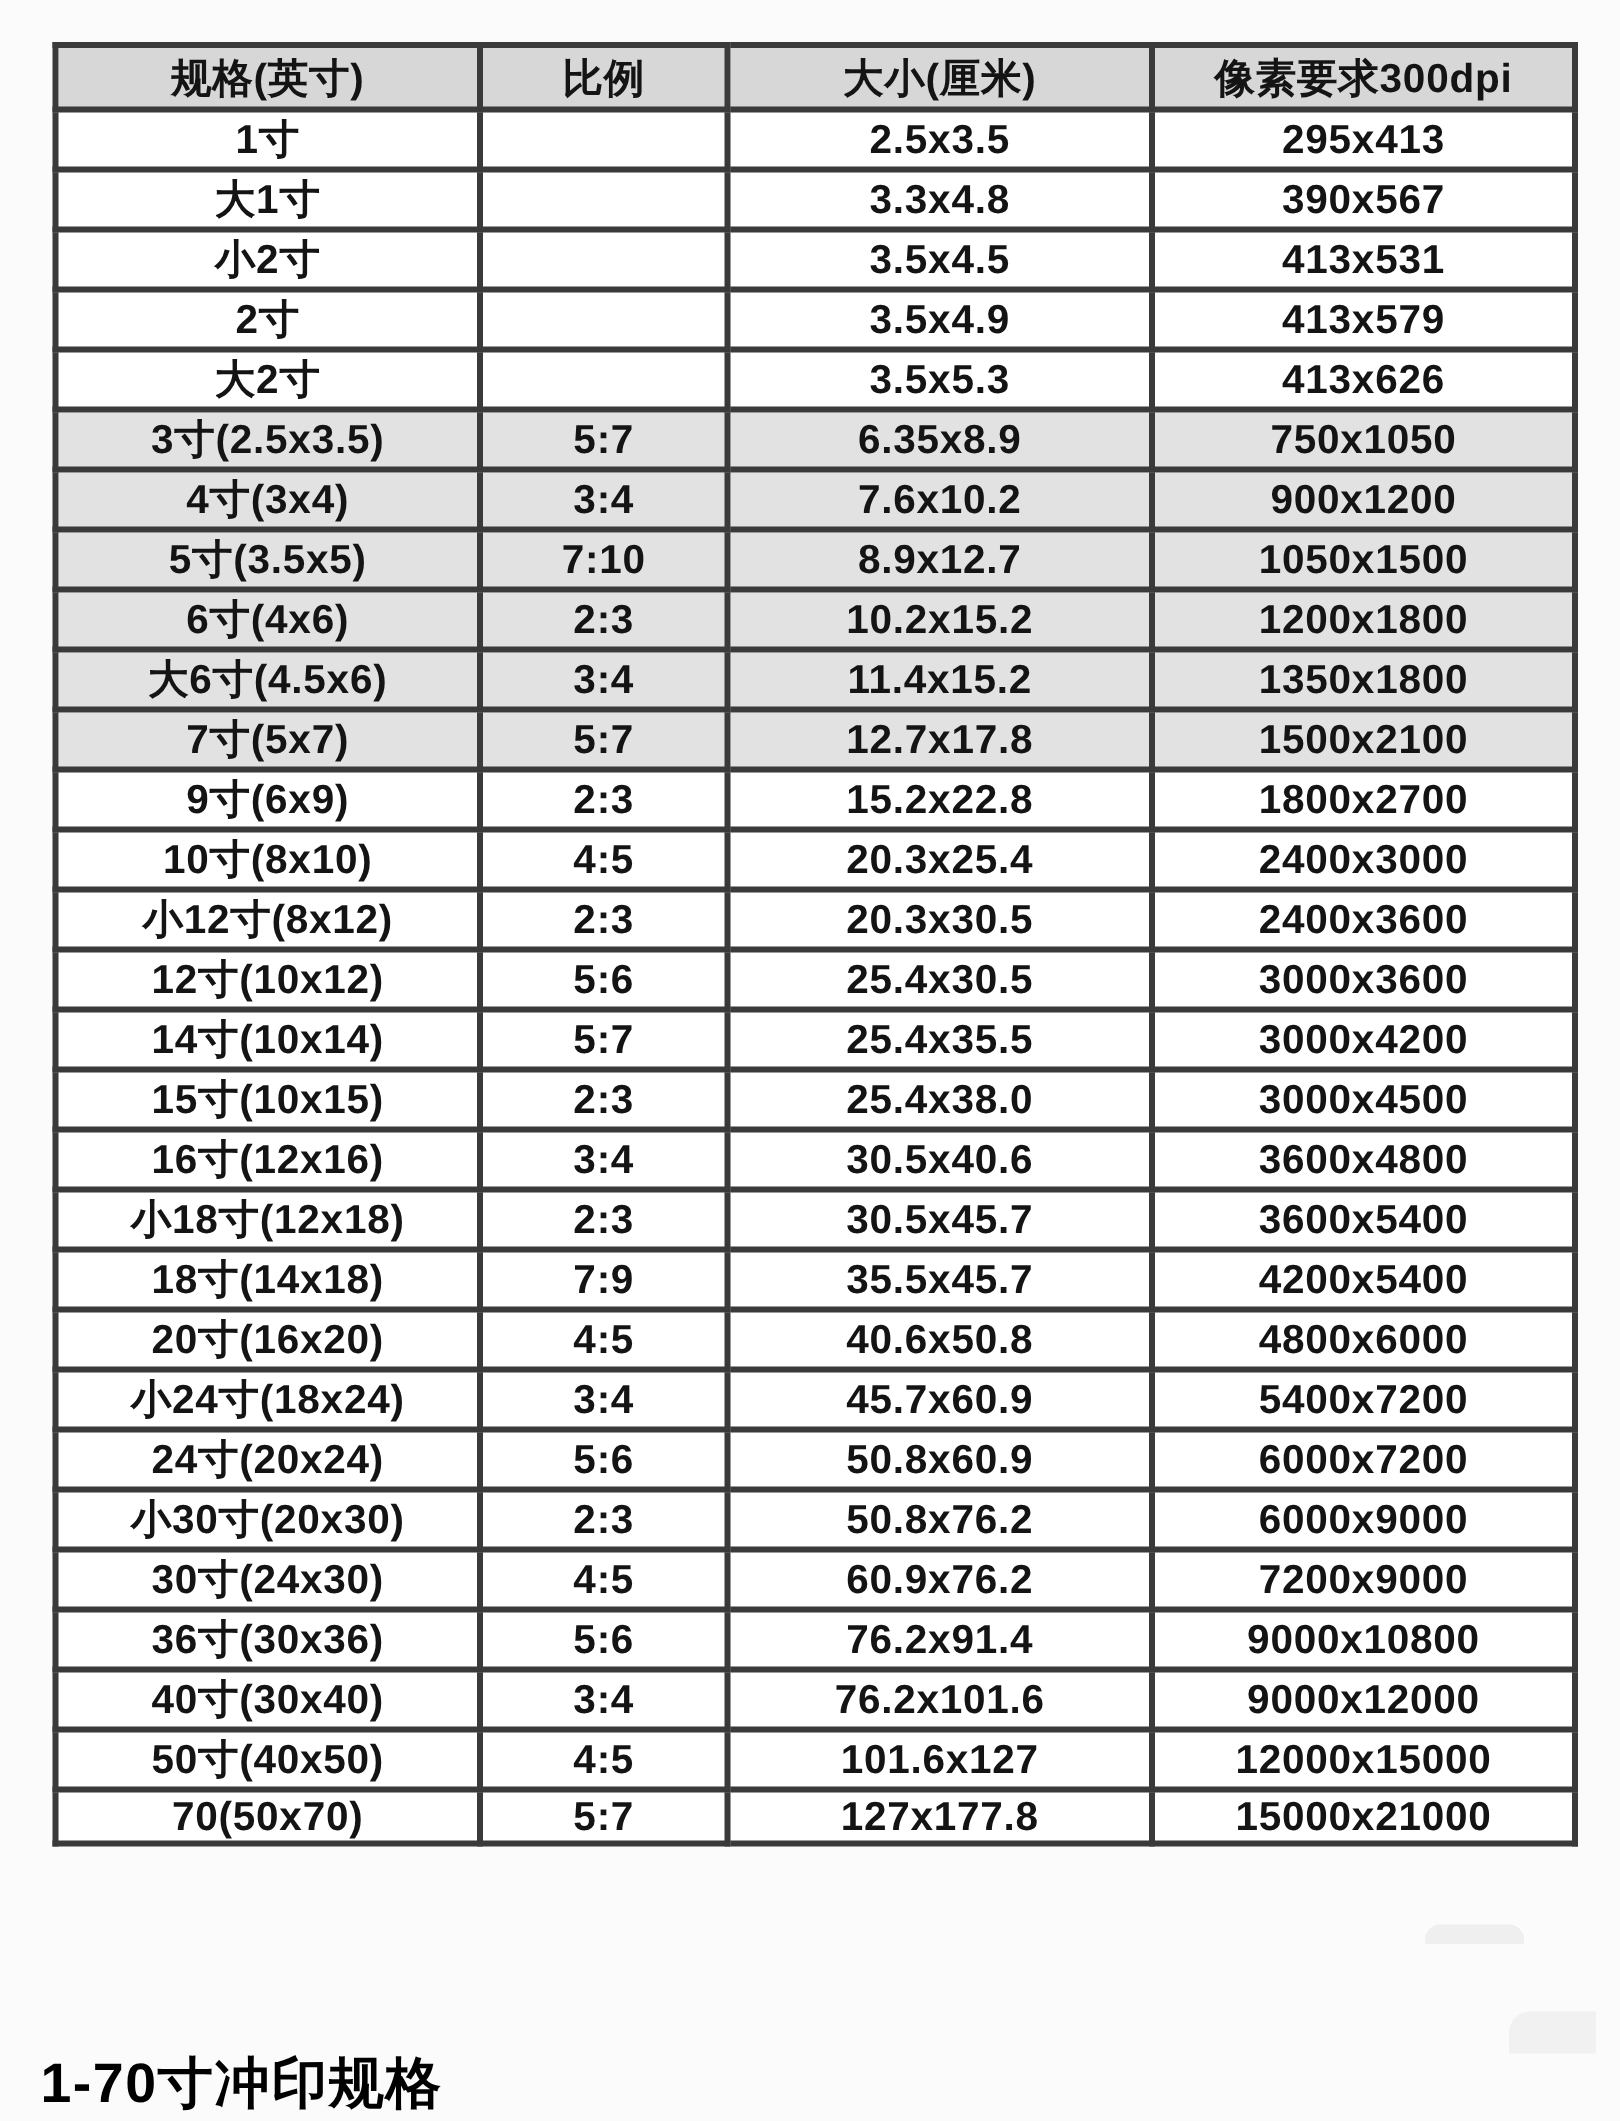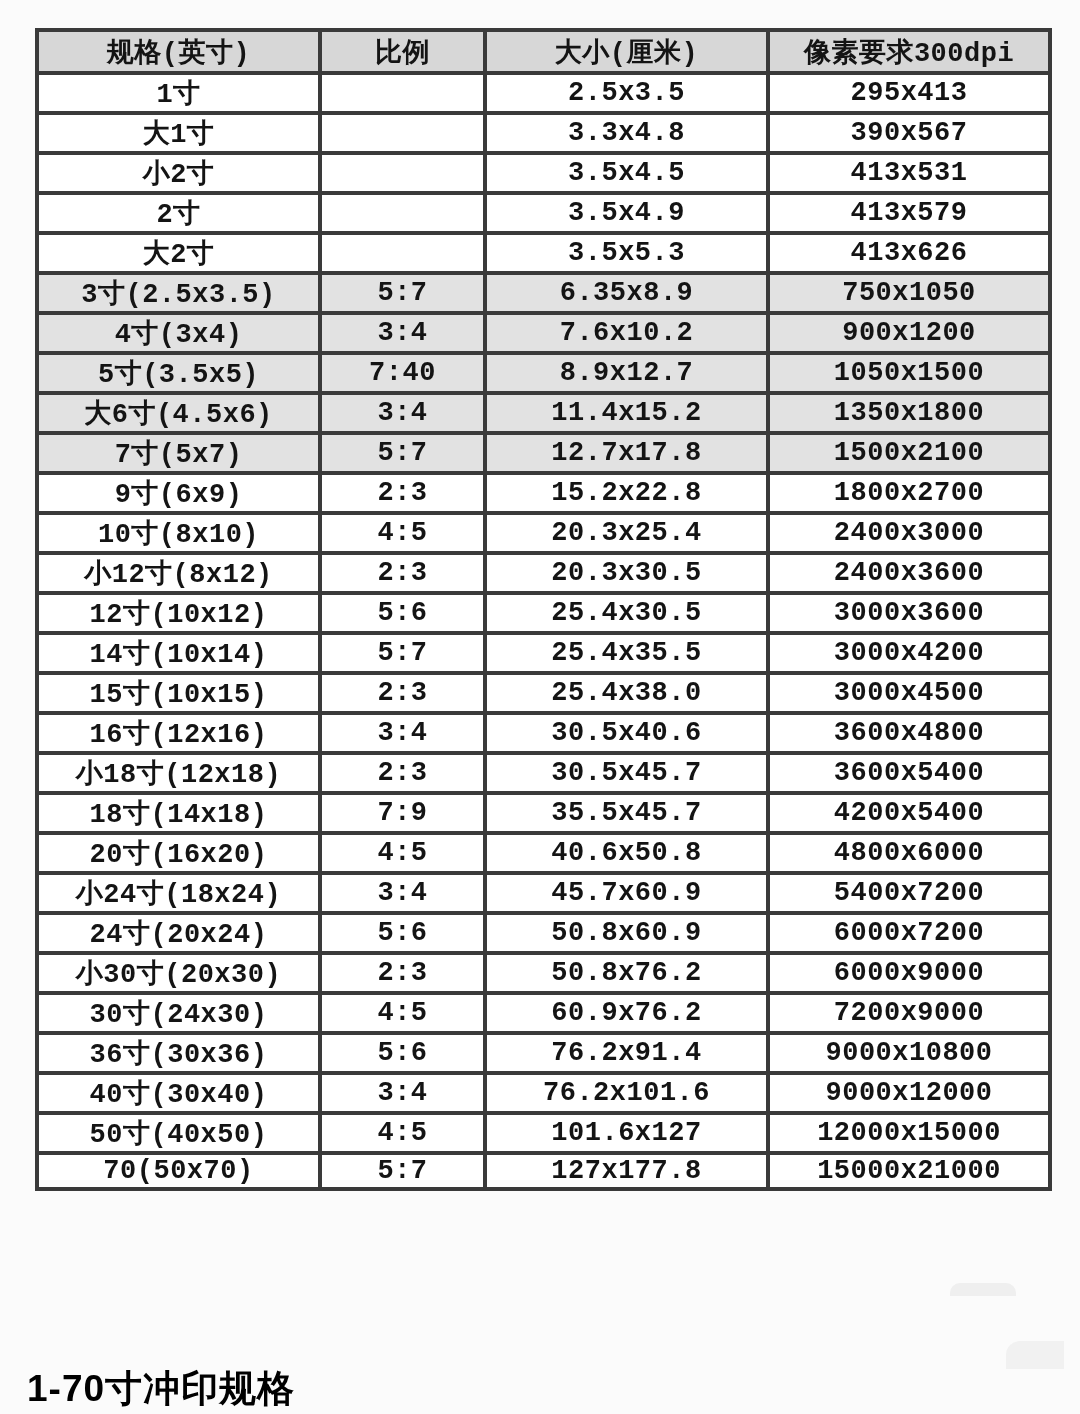--- a/index.html
+++ b/index.html
@@ -19,21 +19,20 @@
     overflow:hidden;
   }
   .page{position:absolute;inset:0;}
   table.spec-table{
     position:absolute;
     left:35px;
     top:28px;
     width:1013px;
     border-collapse:collapse;
     table-layout:fixed;
-    font-family:Liberation Mono, monospace;
   }
   .spec-table th,
   .spec-table td{
     border:4px solid var(--border);
     text-align:center;
     vertical-align:middle;
     font-size:27px;
     font-weight:600;
     letter-spacing:0.5px;
     color:var(--text);
@@ -143,23 +142,29 @@
           <td>750x1050</td>
         </tr>
         <tr class="shaded">
           <td>4寸(3x4)</td>
           <td>3:4</td>
           <td>7.6x10.2</td>
           <td>900x1200</td>
         </tr>
         <tr class="shaded">
           <td>5寸(3.5x5)</td>
-          <td>7:40</td>
+          <td>7:10</td>
           <td>8.9x12.7</td>
           <td>1050x1500</td>
+        </tr>
+        <tr class="shaded">
+          <td>6寸(4x6)</td>
+          <td>2:3</td>
+          <td>10.2x15.2</td>
+          <td>1200x1800</td>
         </tr>
         <tr class="shaded">
           <td>大6寸(4.5x6)</td>
           <td>3:4</td>
           <td>11.4x15.2</td>
           <td>1350x1800</td>
         </tr>
         <tr class="shaded">
           <td>7寸(5x7)</td>
           <td>5:7</td>

